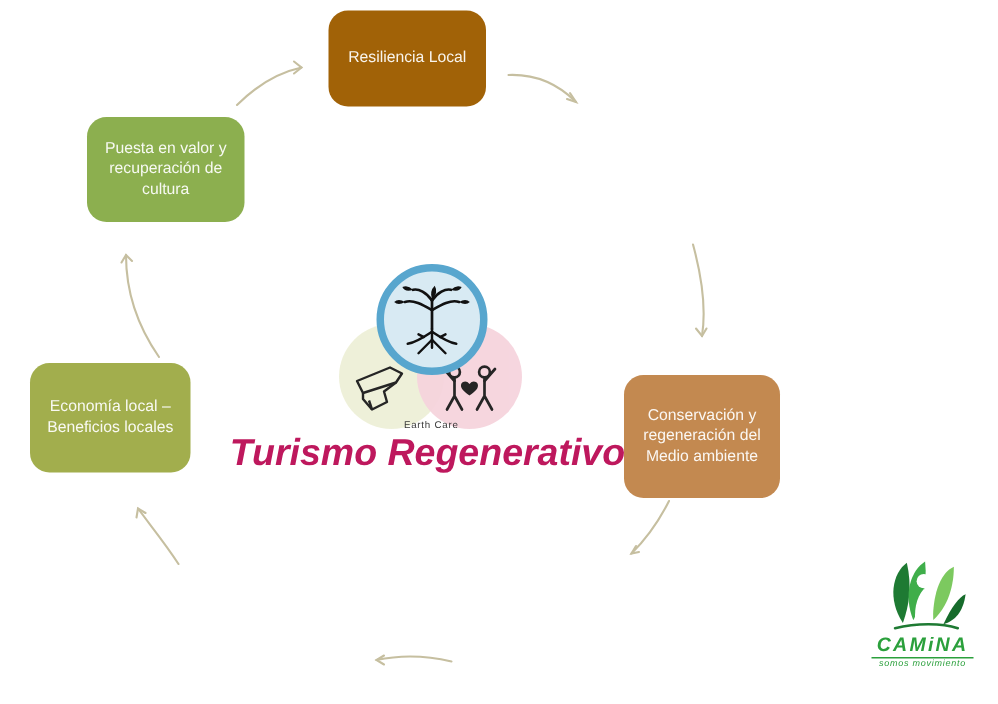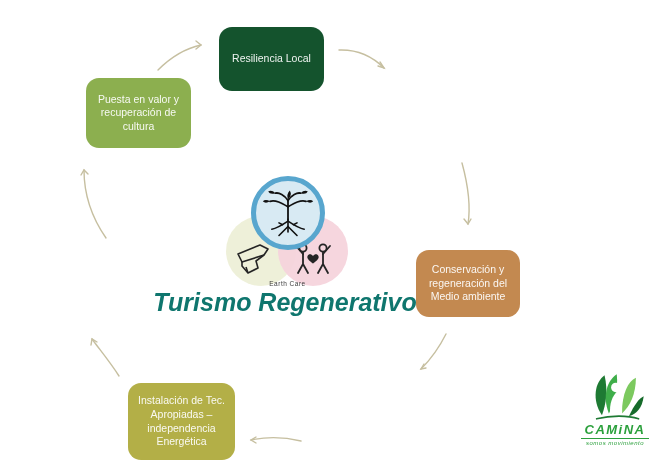--- a/index.html
+++ b/index.html
@@ -8,39 +8,39 @@
     font-family:"Liberation Sans", sans-serif;
   }
   .arrows{position:absolute;left:0;top:0;width:665px;height:469px;pointer-events:none;}
   .node{
     position:absolute;border-radius:13px;display:flex;align-items:center;justify-content:center;
     text-align:center;color:rgba(255,255,255,0.93);font-size:10.5px;line-height:1.3;
     padding:5px 7px;box-sizing:border-box;font-weight:400;
   }
   .n1{left:219px;top:7px;width:105px;height:64px;}
   .n2{left:377px;top:75px;width:106px;height:72px;}
-  .n3{left:416px;top:250px;width:104px;height:67px;}
+  .n3{left:416px;top:250px;width:104px;height:82px;}
   .n4{left:306px;top:386px;width:109px;height:67px;}
   .n5{left:128px;top:383px;width:107px;height:77px;}
   .n6{left:20px;top:242px;width:107px;height:73px;}
   .n7{left:58px;top:78px;width:105px;height:70px;}
   .circle{position:absolute;border-radius:50%;box-sizing:border-box;}
   .c-top{left:251px;top:176px;width:74px;height:74px;border:5px solid #58a6ce;z-index:3;
          display:flex;align-items:center;justify-content:center;}
   .c-left{left:226px;top:216px;width:70px;height:70px;z-index:1;opacity:.95;
           display:flex;align-items:flex-end;justify-content:flex-start;padding:8px;}
   .c-right{left:278px;top:216px;width:70px;height:70px;z-index:2;opacity:.95;
            display:flex;align-items:center;justify-content:center;padding-top:14px;}
   .caption{
     position:absolute;left:230px;top:280px;width:115px;text-align:center;
     font-size:6.5px;color:#3a3a3a;letter-spacing:.5px;z-index:4;
   }
   .title{
     position:absolute;left:95px;top:288px;width:380px;text-align:center;
-    font-size:25px;font-weight:bold;font-style:italic;color:#0f766e;letter-spacing:0px;z-index:4;
+    font-size:25px;font-weight:bold;font-style:italic;color:#be185d;letter-spacing:0px;z-index:4;
   }
   .camina{
     position:absolute;left:571px;top:370px;width:88px;text-align:center;z-index:4;
   }
   .camina .brand{
     font-size:13px;font-weight:bold;letter-spacing:1.5px;color:#2ba03c;margin-top:-2px;
     font-style:italic;
   }
   .camina .rule{height:1px;background:#2ba03c;margin:1px 10px 1px 10px;}
   .camina .tagline{font-size:6px;color:#2ba03c;letter-spacing:.5px;font-style:italic;}
@@ -64,30 +64,30 @@
       <path class="arrow-stroke" d="M196,49 L201,45 L196,41" stroke="#c6bfa0"></path>
       <path class="arrow-stroke" d="M378,66 L384,68 L380,62" stroke="#c6bfa0"></path>
       <path class="arrow-stroke" d="M464,219 L468,224 L471,219" stroke="#c6bfa0"></path>
       <path class="arrow-stroke" d="M426,368 L421,369 L424,364" stroke="#c6bfa0"></path>
       <path class="arrow-stroke" d="M256,437 L251,440 L256,443" stroke="#c6bfa0"></path>
       <path class="arrow-stroke" d="M91,345 L92,339 L97,342" stroke="#c6bfa0"></path>
       <path class="arrow-stroke" d="M81,175 L84,170 L88,174" stroke="#c6bfa0"></path>
     </g>
   </svg>
 
-  <div class="node n1" style="background-color: #14532d; margin-top: 20px;">
+  <div class="node n1" style="background-color: #a16207;">
     <span>Resiliencia Local</span>
   </div>
   <div class="node n3" style="background-color: rgb(195, 137, 80);">
     <span>Conservación y regeneración del Medio ambiente</span>
   </div>
-  <div class="node n5" style="background-color: rgb(179, 175, 71);">
-    <span>Instalación de Tec. Apropiadas – independencia Energética</span>
+  <div class="node n6" style="background-color: rgb(162, 174, 77);">
+    <span>Economía local – Beneficios locales</span>
   </div>
-  <div class="node n7" style="background-color: rgb(140, 175, 79); margin-left: 28px;">
+  <div class="node n7" style="background-color: rgb(140, 175, 79);">
     <span>Puesta en valor y recuperación de cultura</span>
   </div>
 
   <div class="circle c-left" style="background-color: rgb(238, 240, 216);">
     <svg class="icon-art" width="42" height="38" viewBox="0 0 42 38">
       <g fill="none" stroke="#1a1a1a" stroke-width="1.6" stroke-linejoin="round">
         <path d="M4,14 L26,5 L34,9 L30,15 L8,22 Z"></path>
         <path d="M30,15 L22,21 L24,28 L14,33 L8,26 L8,22"></path>
         <path d="M14,33 L12,27"></path>
       </g>

